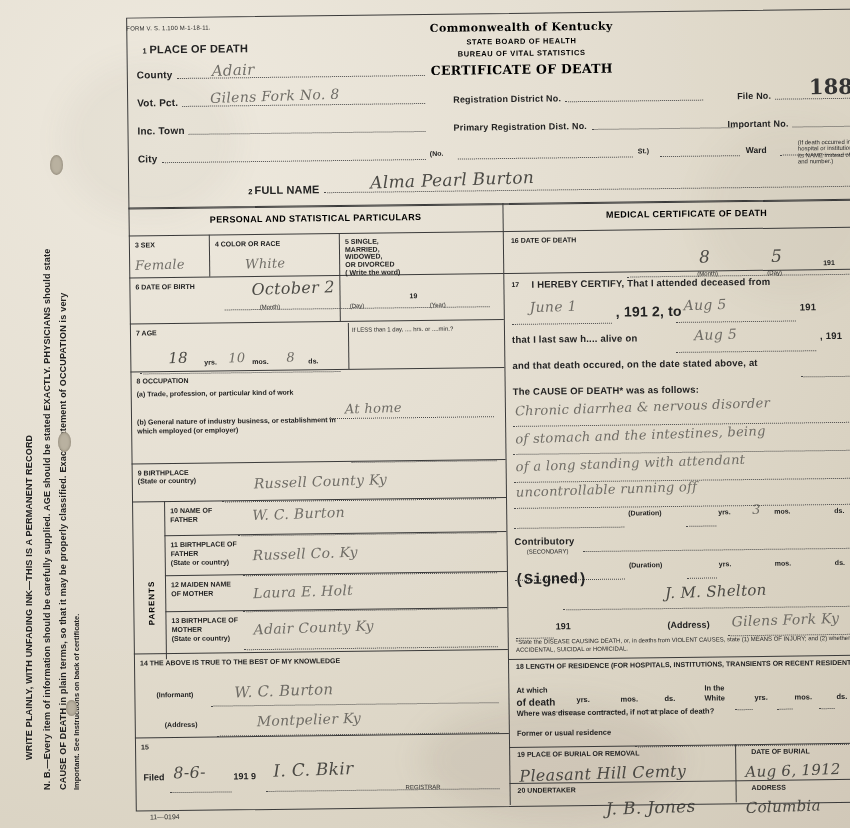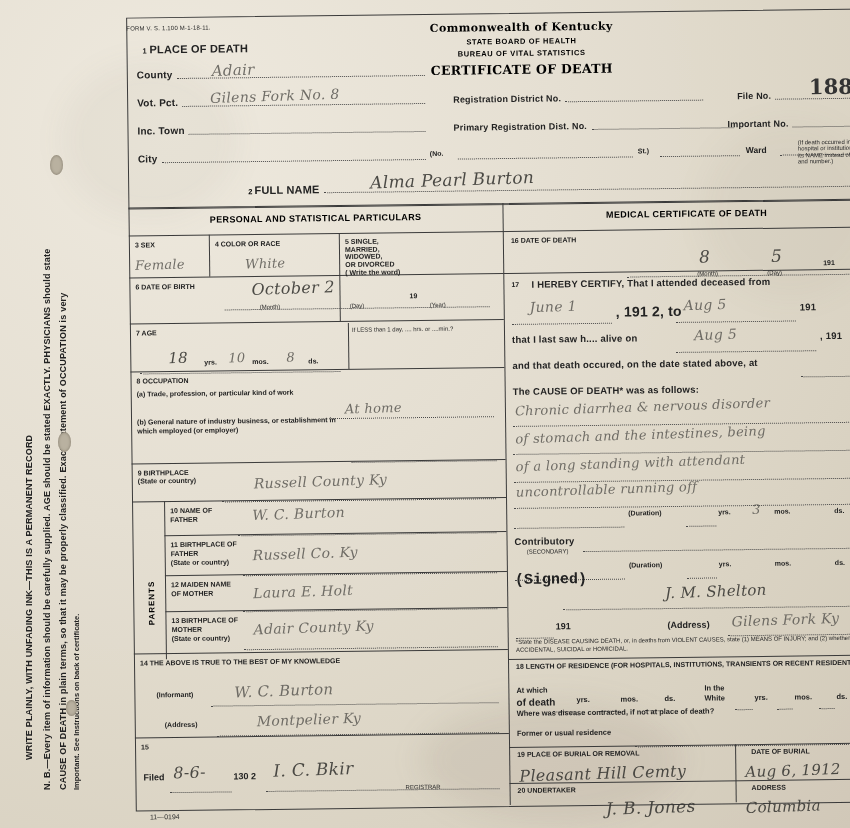--- a/index.html
+++ b/index.html
@@ -285,21 +285,21 @@
   <span class="hw" style="position:absolute;left:130px;top:676px;font-size:15px;">W. C. Burton</span>
   <span class="lblsm" style="position:absolute;left:60px;top:714px;">(Address)</span>
   <div class="dots" style="position:absolute;left:112px;top:720px;width:282px;"></div>
   <span class="hw" style="position:absolute;left:152px;top:706px;font-size:14px;">Montpelier Ky</span>
   <div style="position:absolute;left:30px;top:730px;width:374px;height:0;border-top:1px solid #3a3a3a;"></div>
 
   <span class="lblsm" style="position:absolute;left:36px;top:736px;">15</span>
   <span class="lblsm" style="position:absolute;left:38px;top:766px;font-size:9px;">Filed</span>
   <span class="hw dark" style="position:absolute;left:68px;top:756px;font-size:16px;">8-6-</span>
   <div class="dots" style="position:absolute;left:64px;top:776px;width:62px;"></div>
-  <span class="lblsm" style="position:absolute;left:128px;top:766px;font-size:9px;">130 2</span>
+  <span class="lblsm" style="position:absolute;left:128px;top:766px;font-size:9px;">191 9</span>
   <span class="hw dark" style="position:absolute;left:168px;top:754px;font-size:17px;">I. C. Bkir</span>
   <div class="dots" style="position:absolute;left:160px;top:776px;width:234px;"></div>
   <span class="tiny" style="position:absolute;left:300px;top:780px;">REGISTRAR</span>
 
   <div style="position:absolute;left:404px;top:270px;width:366px;height:0;border-top:1px solid #3a3a3a;"></div>
 
   <div class="lblsm" style="position:absolute;left:412px;top:234px;">
     <span>16</span>
     <span>DATE OF DEATH</span>
   </div>

